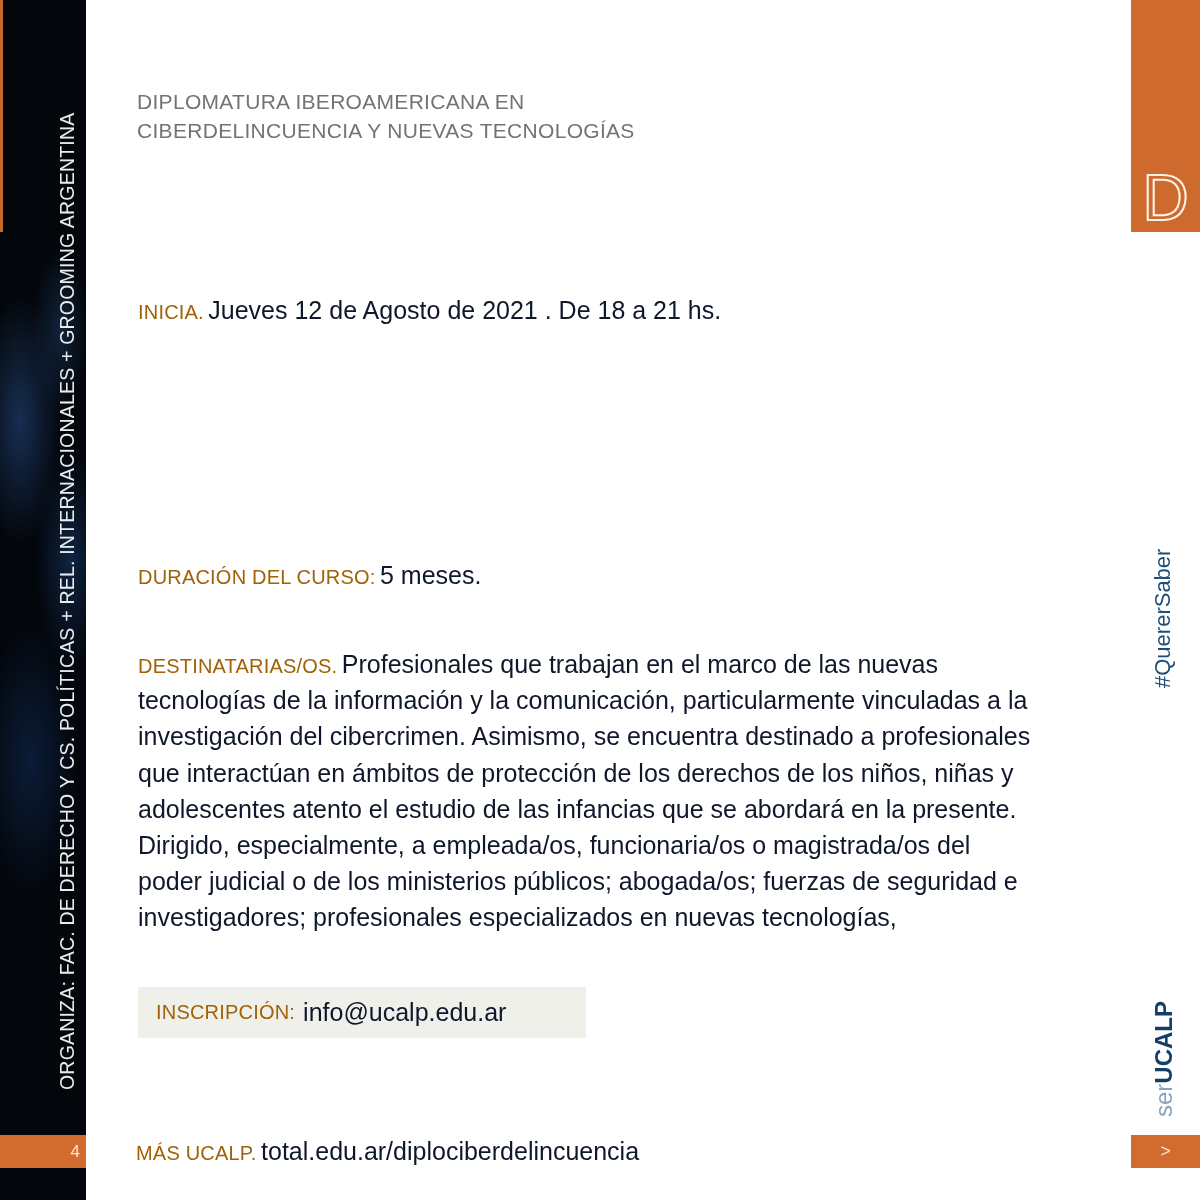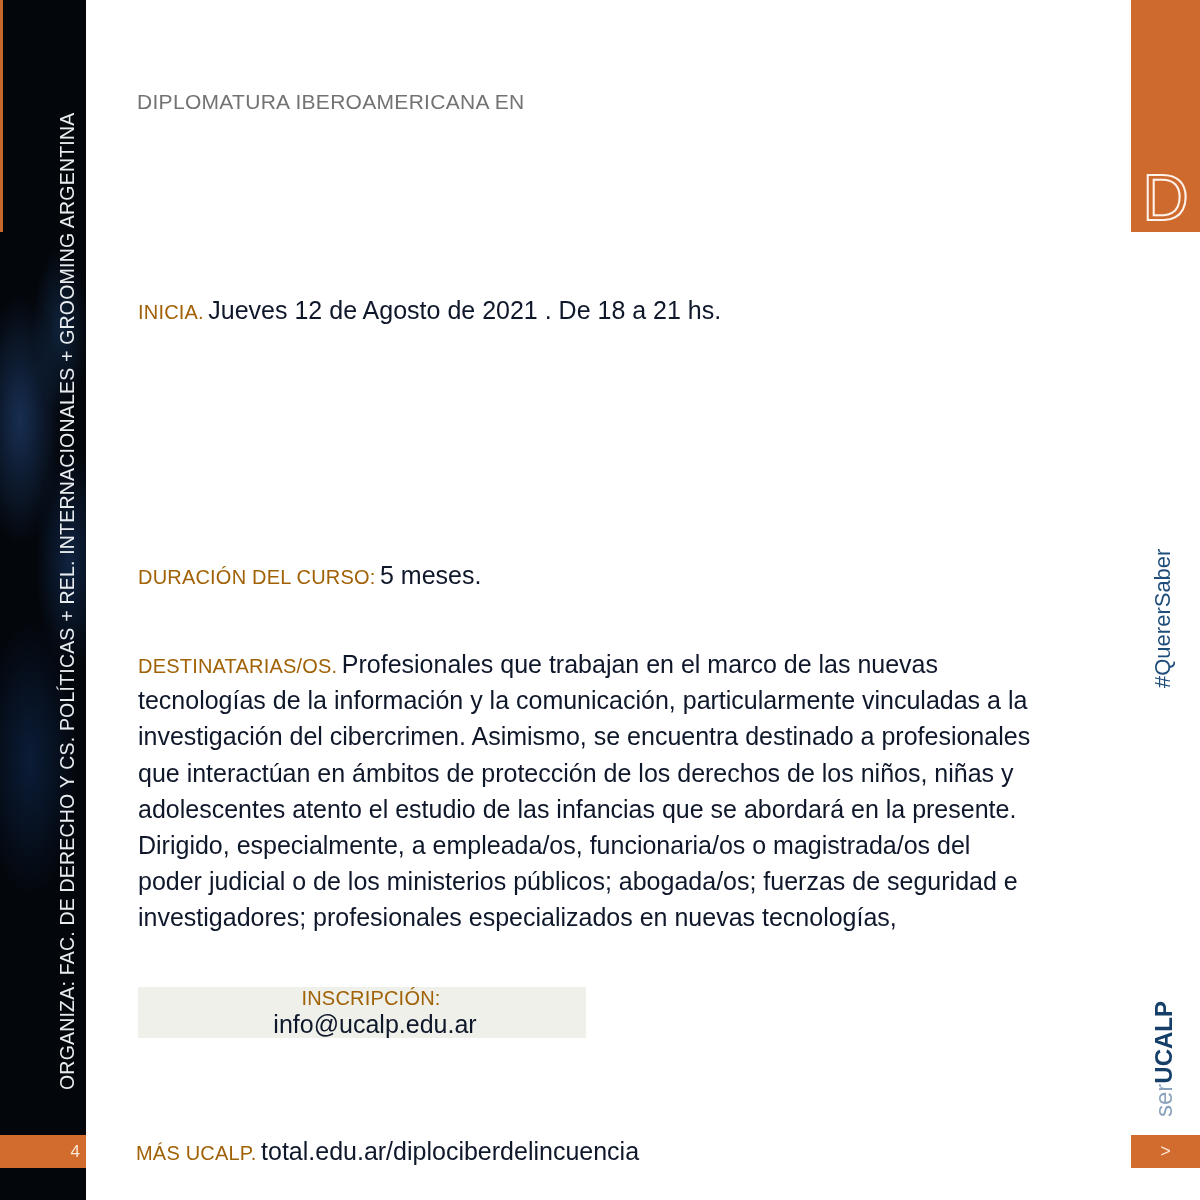--- a/index.html
+++ b/index.html
@@ -159,21 +159,20 @@
       position: absolute;
       left: 138px;
       top: 987px;
       width: 448px;
       height: 51px;
       background: #eef0e9;
       box-sizing: border-box;
       padding-left: 18px;
       display: flex;
       align-items: center;
-      flex-direction: column;
     }
     .inscription-box .value { margin-left: 8px; }
     .more-info {
       position: absolute;
       left: 136px;
       top: 1133px;
       line-height: 36px;
     }
   </style>
 </head>
@@ -195,20 +194,21 @@
   <div class="hashtag">#QuererSaber</div>
   <div class="brand">
     <span class="brand-light">ser</span><span class="brand-bold">UCALP</span>
   </div>
   <div class="next-button">
     <span>&gt;</span>
   </div>
 
   <div class="title">
     <div>DIPLOMATURA IBEROAMERICANA EN</div>
+    <div>CIBERDELINCUENCIA Y NUEVAS TECNOLOGÍAS</div>
   </div>
 
   <div class="field f-inicia">
     <span class="label">INICIA.</span>
     <span class="value">Jueves 12 de Agosto de 2021 . De 18 a 21 hs.</span>
   </div>
 
 
 
 

